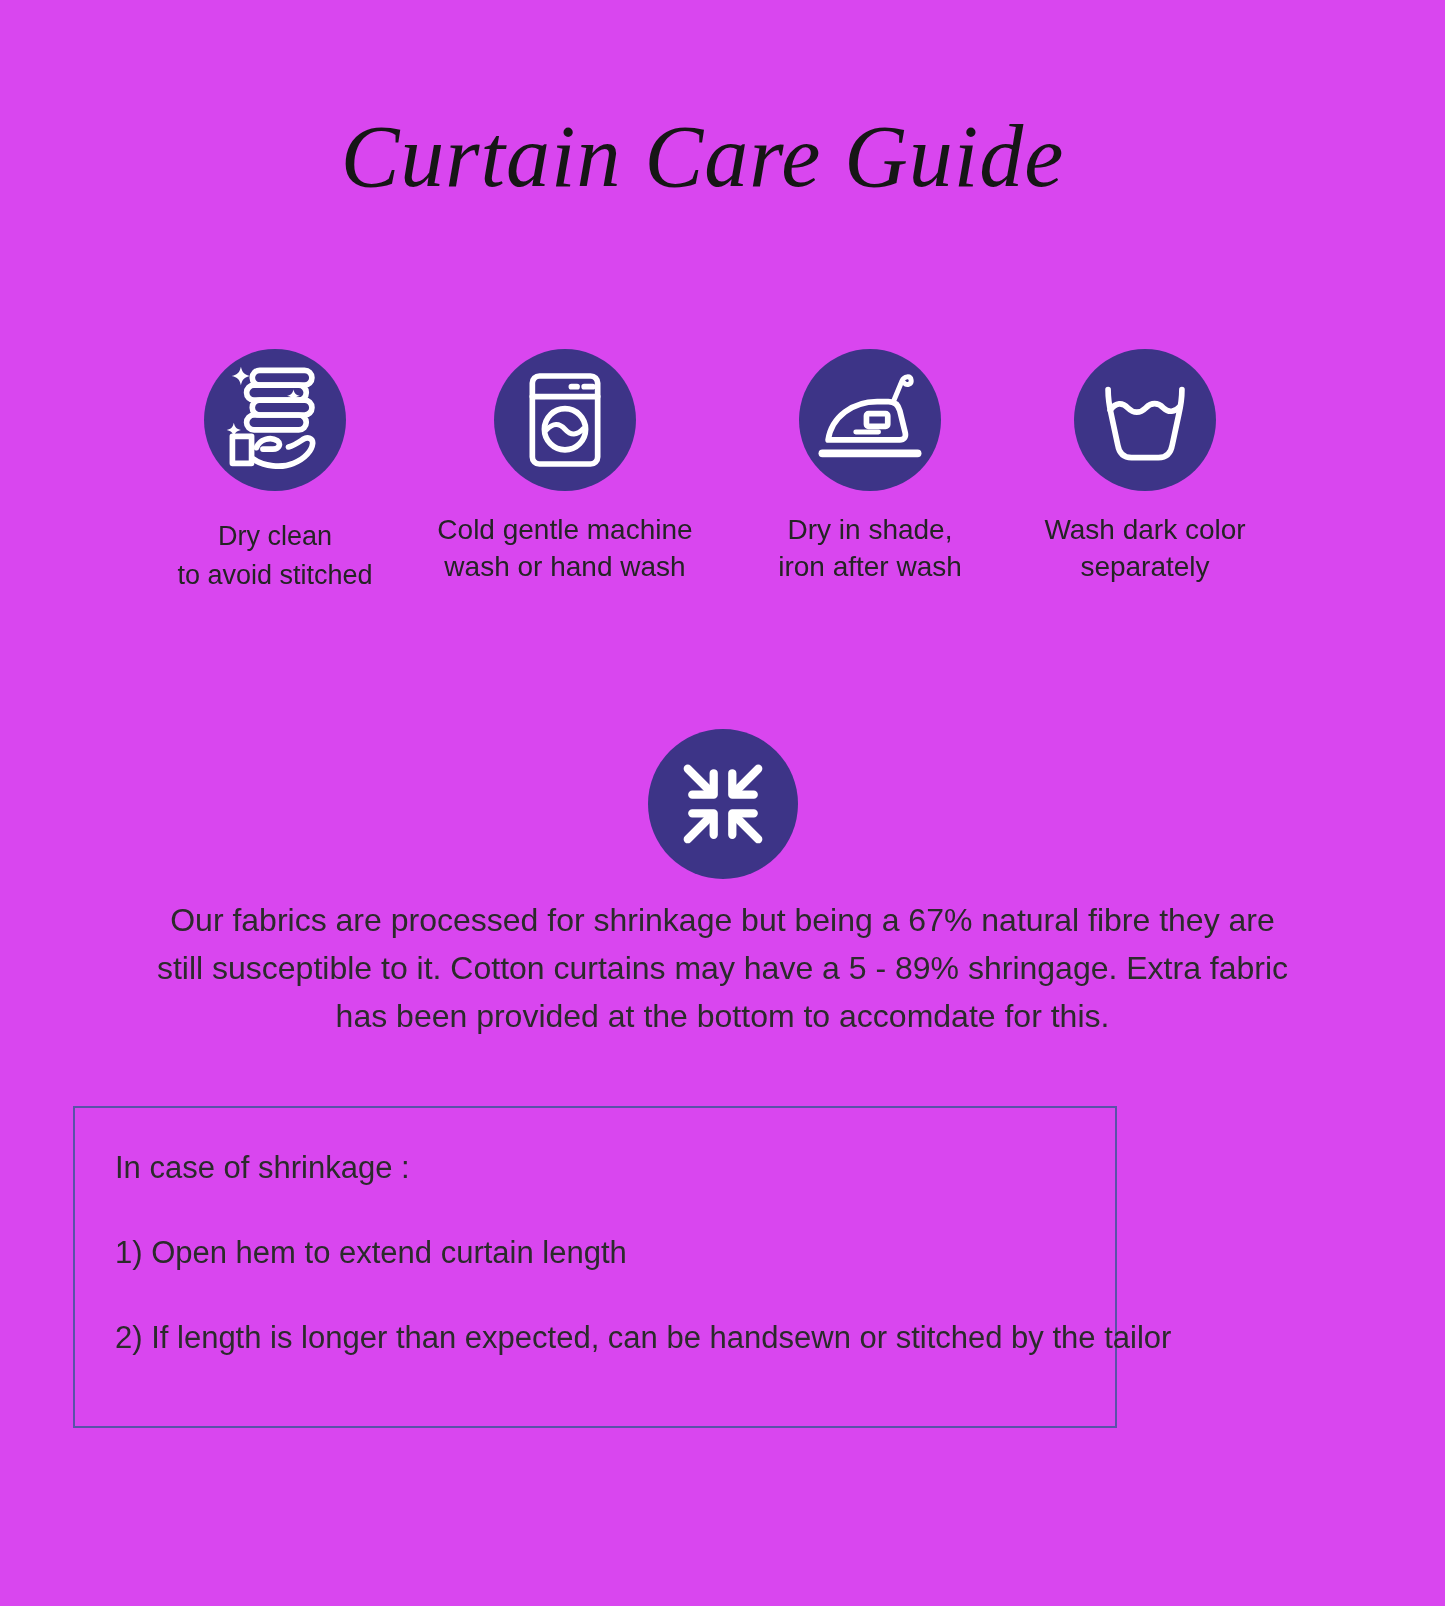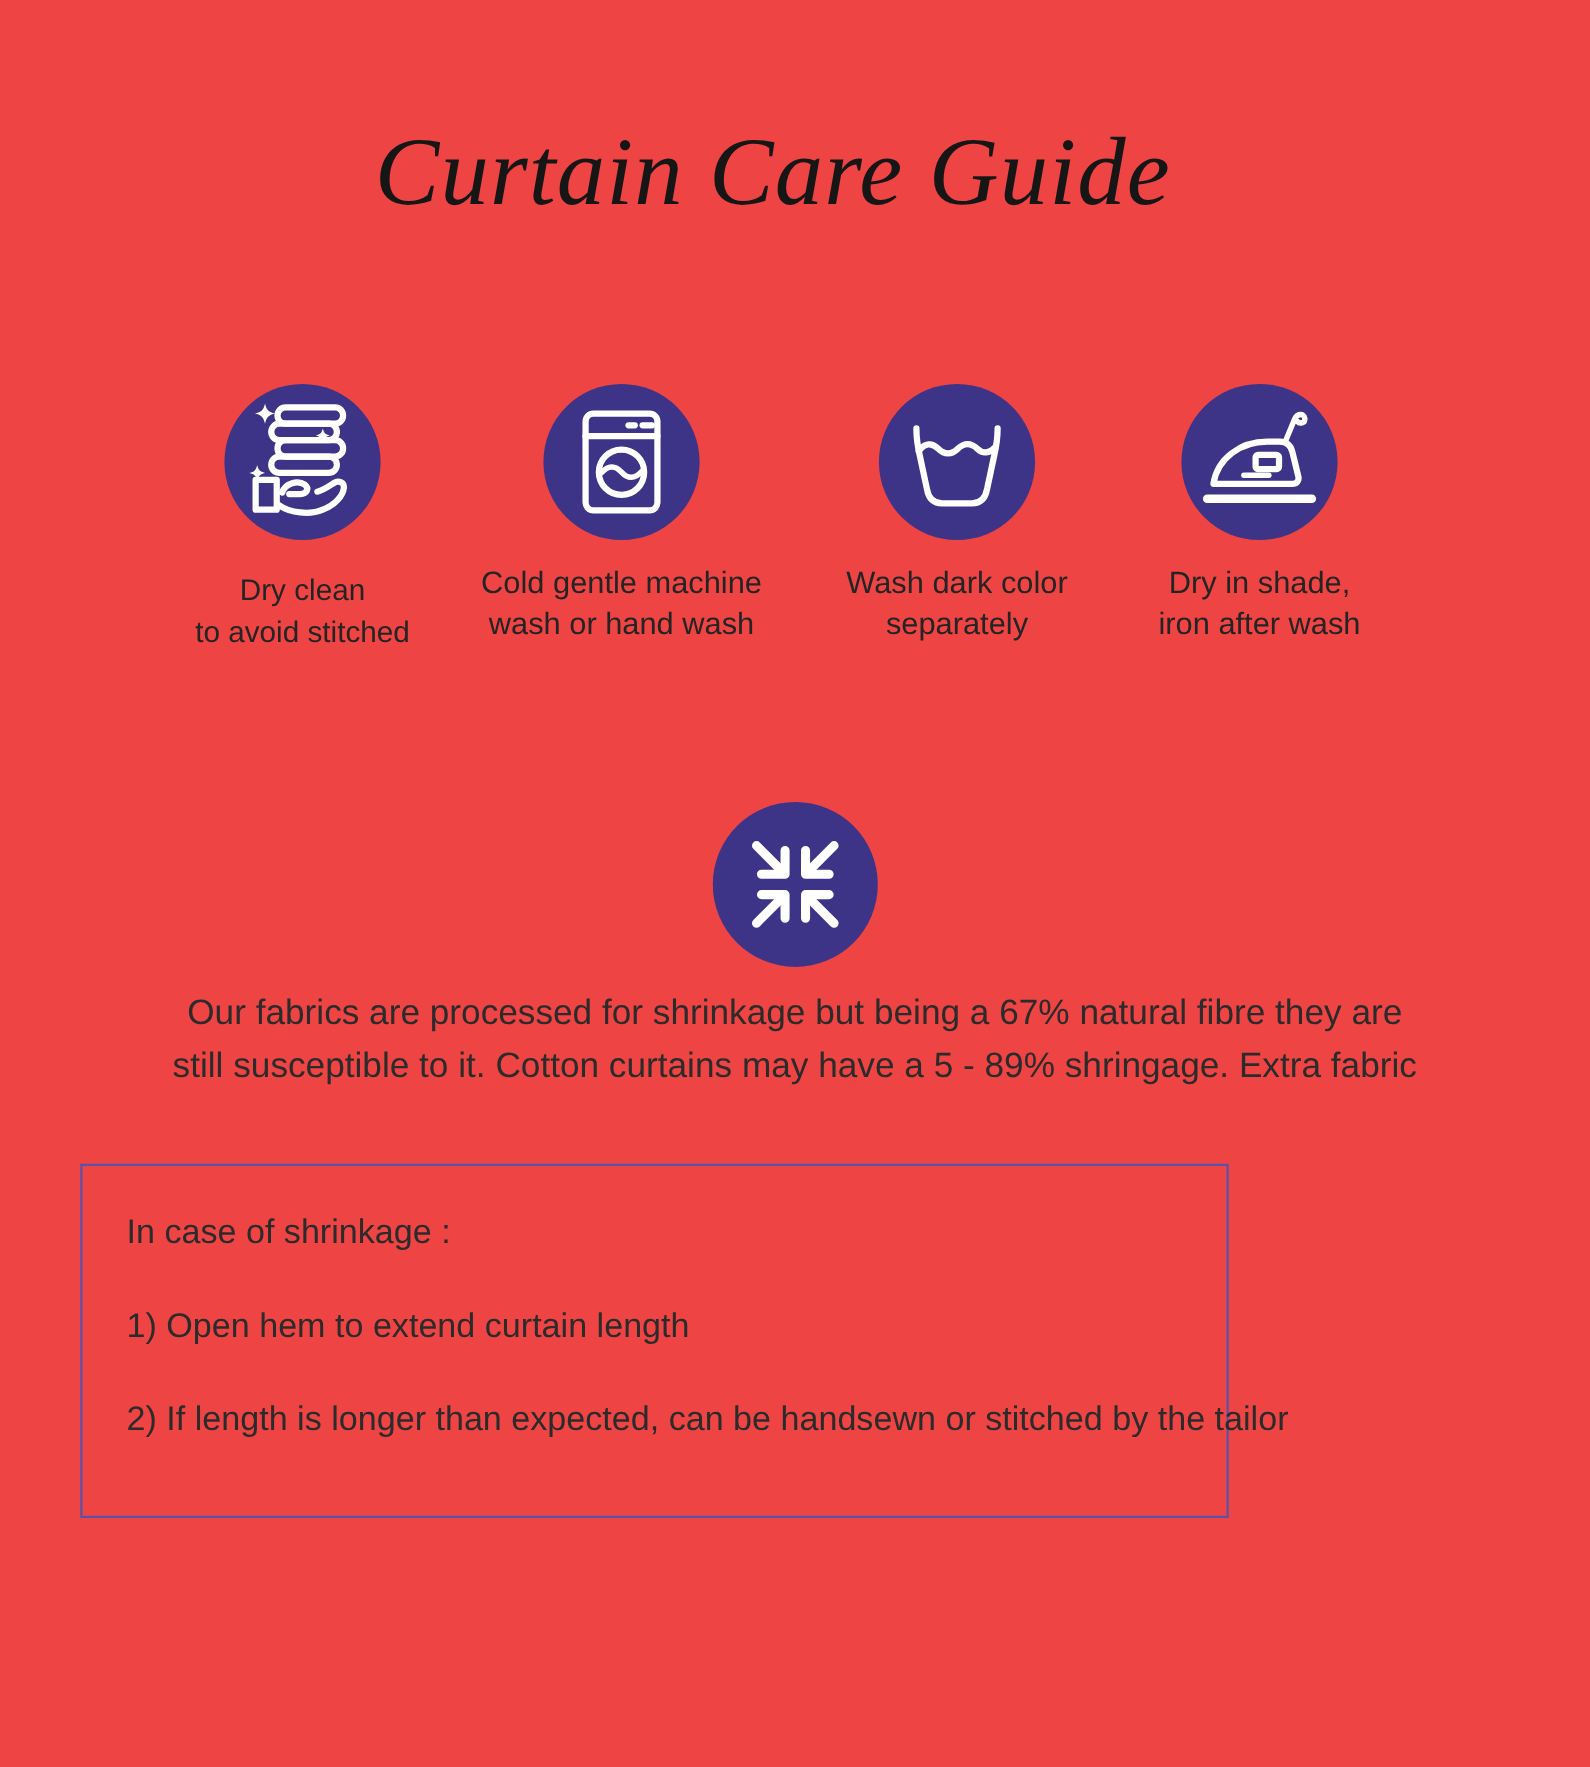--- a/index.html
+++ b/index.html
@@ -3,21 +3,21 @@
 <meta charset="utf-8">
 <style>
   :root{
     --accent:#3d3487;
     --box-border:#5a52a8;
     --text:#2b2b2b;
     --title:#161616;
   }
   html,body{margin:0;padding:0;background:#fff;}
   body{font-family:"Liberation Sans",sans-serif;color:var(--text);}
-  .page{position:relative;width:1445px;height:1606px;background:#ef4444;overflow:hidden;}
+  .page{position:relative;width:1445px;height:1606px;background:#d946ef;overflow:hidden;}
 
   .title{
     margin:0 0 0 -40px;
     padding-top:106px;
     text-align:center;
     font-family:"Liberation Serif",serif;
     font-style:italic;
     font-weight:normal;
     font-size:88px;
     line-height:1.15;
@@ -133,43 +133,43 @@
       </div>
       <div class="care-caption">
         <div>Cold gentle machine</div>
         <div>wash or hand wash</div>
       </div>
     </div>
 
     <div class="care-item">
       <div class="icon-circle">
         <svg viewBox="0 0 100 100" aria-hidden="true">
-          <path class="st" d="M24 28.5 C24 35 24.8 40 26.2 46 L30.8 67.5 C31.8 73.5 35 76.5 40.5 76.5 L59.5 76.5 C65 76.5 68.2 73.5 69.2 67.5 L73.8 46 C75.2 40 76 35 76 28.5"></path>
-          <path class="st" d="M25.5 43 C29.5 37.5 34 37.5 38 41.5 C42 45.5 46.5 45.5 50.5 41.5 C54.5 37.5 59 37.5 63 41.5 C66.5 45 71 44.5 74.5 40.5"></path>
-        </svg>
-      </div>
-      <div class="care-caption">
-        <div>Wash dark color</div>
-        <div>separately</div>
-      </div>
-    </div>
-
-    <div class="care-item">
-      <div class="icon-circle">
-        <svg viewBox="0 0 100 100" aria-hidden="true">
           <path class="st" d="M20.5 64 C23 47.5 38 37 55 37 L63 37 C67.5 37 70 39.5 71 43.5 L74.8 59 C75.6 62.2 73.8 64 71 64 Z"></path>
           <path class="st35" d="M66.5 37 L72.5 22.5 C74 19 78.5 18.5 79 22 C79.4 24.8 76 26 74.2 24"></path>
           <rect class="st" x="47.5" y="45.5" width="15" height="9" rx="1.5"></rect>
           <line class="st35" x1="40" y1="58.5" x2="56" y2="58.5"></line>
           <line class="st55" x1="16.5" y1="73.5" x2="83.5" y2="73.5"></line>
         </svg>
       </div>
       <div class="care-caption">
         <div>Dry in shade,</div>
         <div>iron after wash</div>
+      </div>
+    </div>
+
+    <div class="care-item">
+      <div class="icon-circle">
+        <svg viewBox="0 0 100 100" aria-hidden="true">
+          <path class="st" d="M24 28.5 C24 35 24.8 40 26.2 46 L30.8 67.5 C31.8 73.5 35 76.5 40.5 76.5 L59.5 76.5 C65 76.5 68.2 73.5 69.2 67.5 L73.8 46 C75.2 40 76 35 76 28.5"></path>
+          <path class="st" d="M25.5 43 C29.5 37.5 34 37.5 38 41.5 C42 45.5 46.5 45.5 50.5 41.5 C54.5 37.5 59 37.5 63 41.5 C66.5 45 71 44.5 74.5 40.5"></path>
+        </svg>
+      </div>
+      <div class="care-caption">
+        <div>Wash dark color</div>
+        <div>separately</div>
       </div>
     </div>
 
   </div>
 
   <div class="mid-icon">
     <svg viewBox="0 0 100 100" aria-hidden="true">
       <path class="st55" d="M26.5 26.5 L42 42"></path>
         <path class="st55" d="M29.5 43.8 L43.8 43.8 L43.8 29.5"></path>
       <path class="st55" d="M73.5 26.5 L58 42"></path>
@@ -177,20 +177,21 @@
       <path class="st55" d="M26.5 73.5 L42 58"></path>
         <path class="st55" d="M29.5 56.2 L43.8 56.2 L43.8 70.5"></path>
       <path class="st55" d="M73.5 73.5 L58 58"></path>
         <path class="st55" d="M70.5 56.2 L56.2 56.2 L56.2 70.5"></path>
     </svg>
   </div>
 
   <div class="note">
     <div>Our fabrics are processed for shrinkage but being a 67% natural fibre they are</div>
     <div>still susceptible to it. Cotton curtains may have a 5 - 89% shringage. Extra fabric</div>
+    <div>has been provided at the bottom to accomdate for this.</div>
   </div>
 
   <div class="shrink-box">
     <div class="bx-line">In case of shrinkage :</div>
     <div class="bx-line">1) Open hem to extend curtain length</div>
     <div class="bx-line">2) If length is longer than expected, can be handsewn or stitched by the tailor</div>
   </div>
 
 </div>
 

